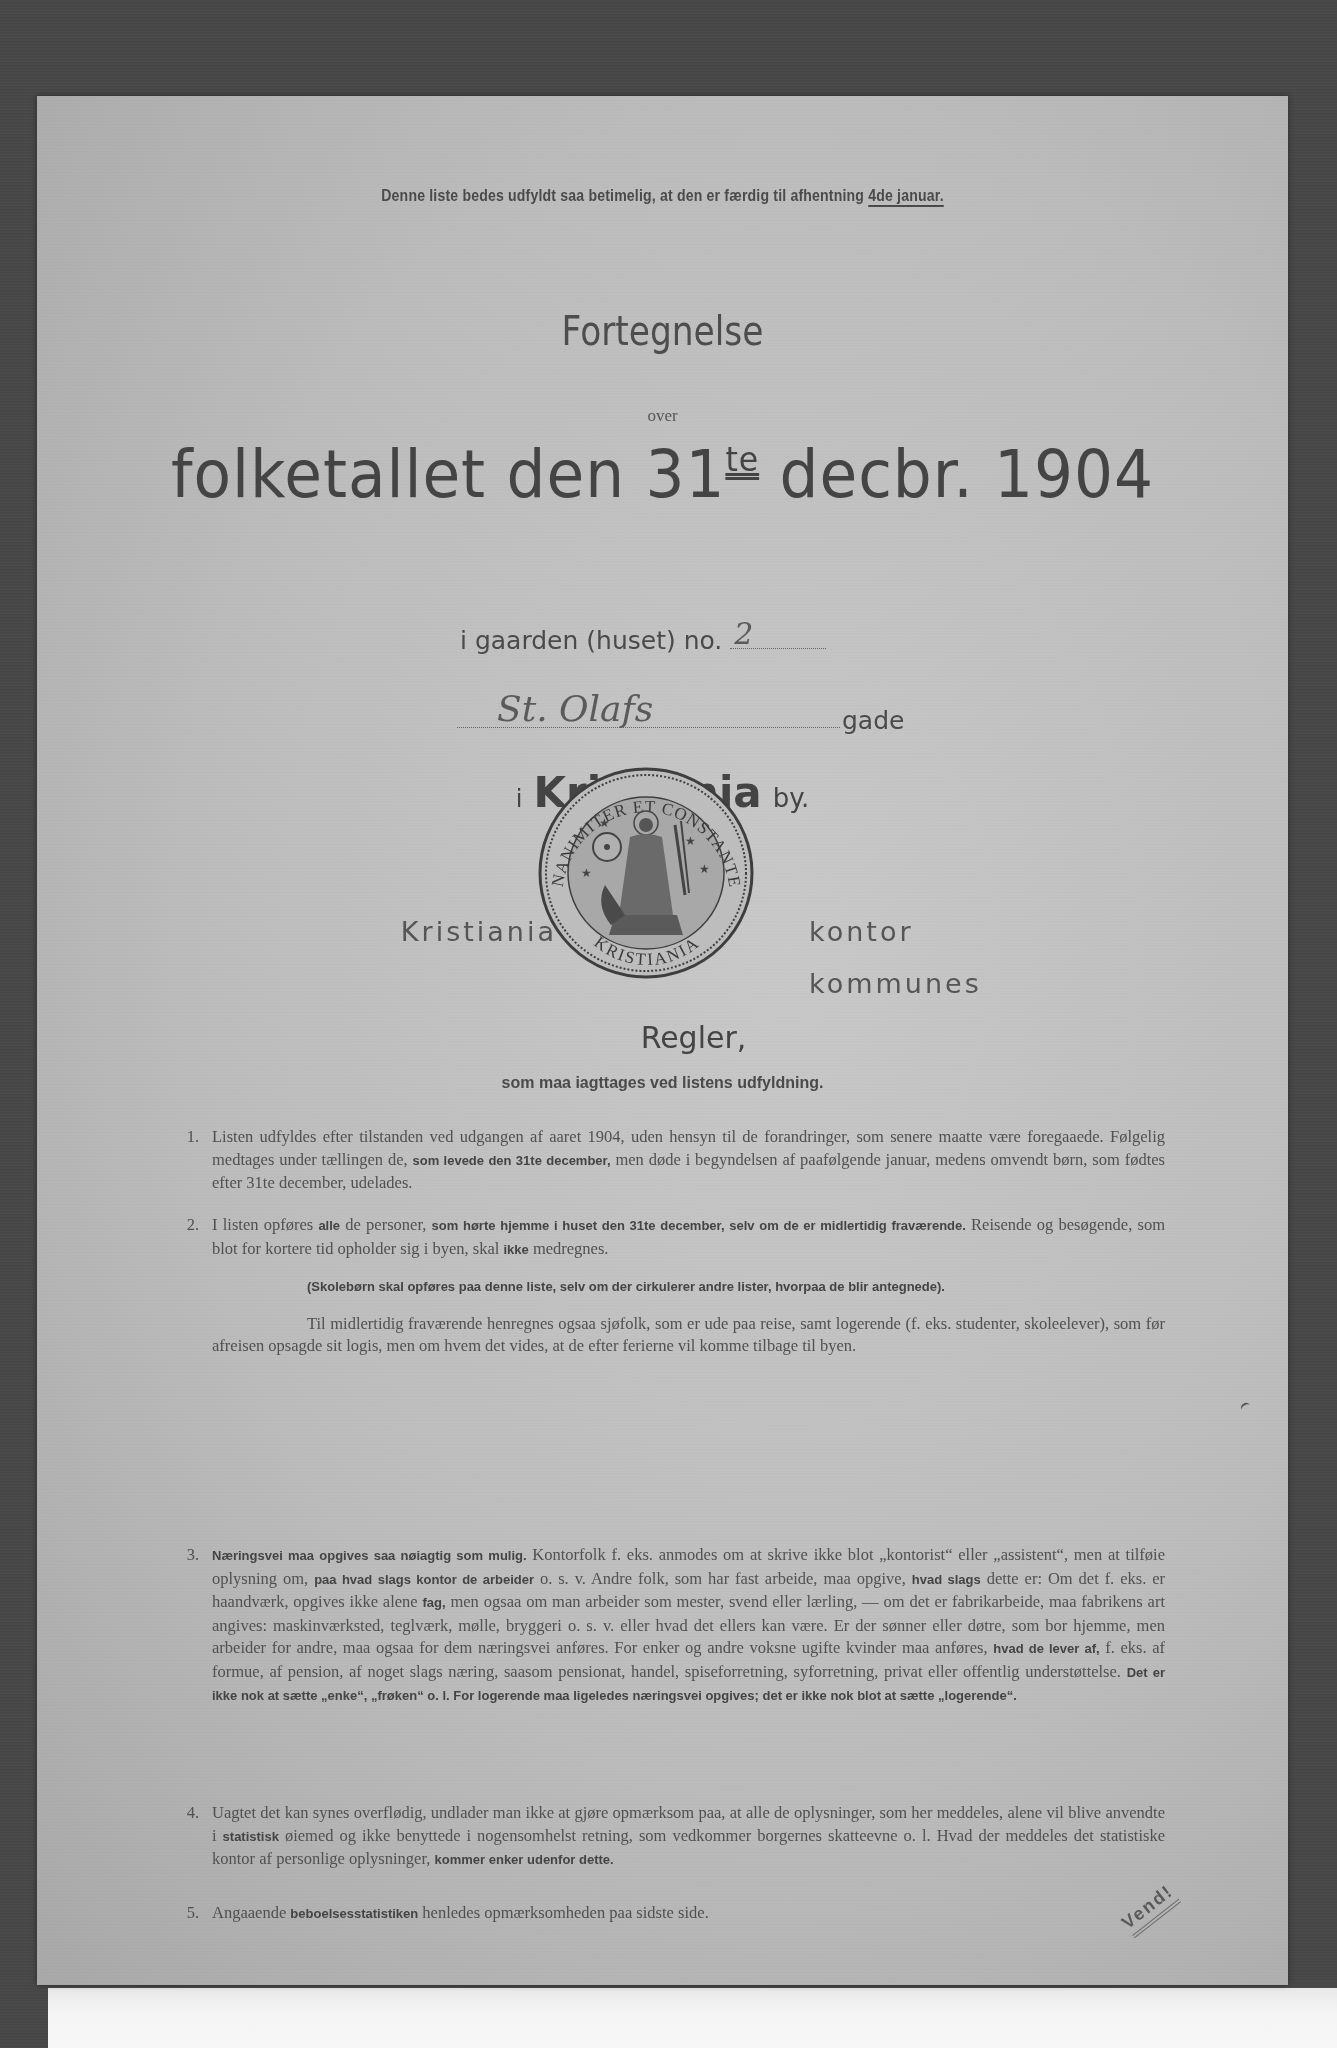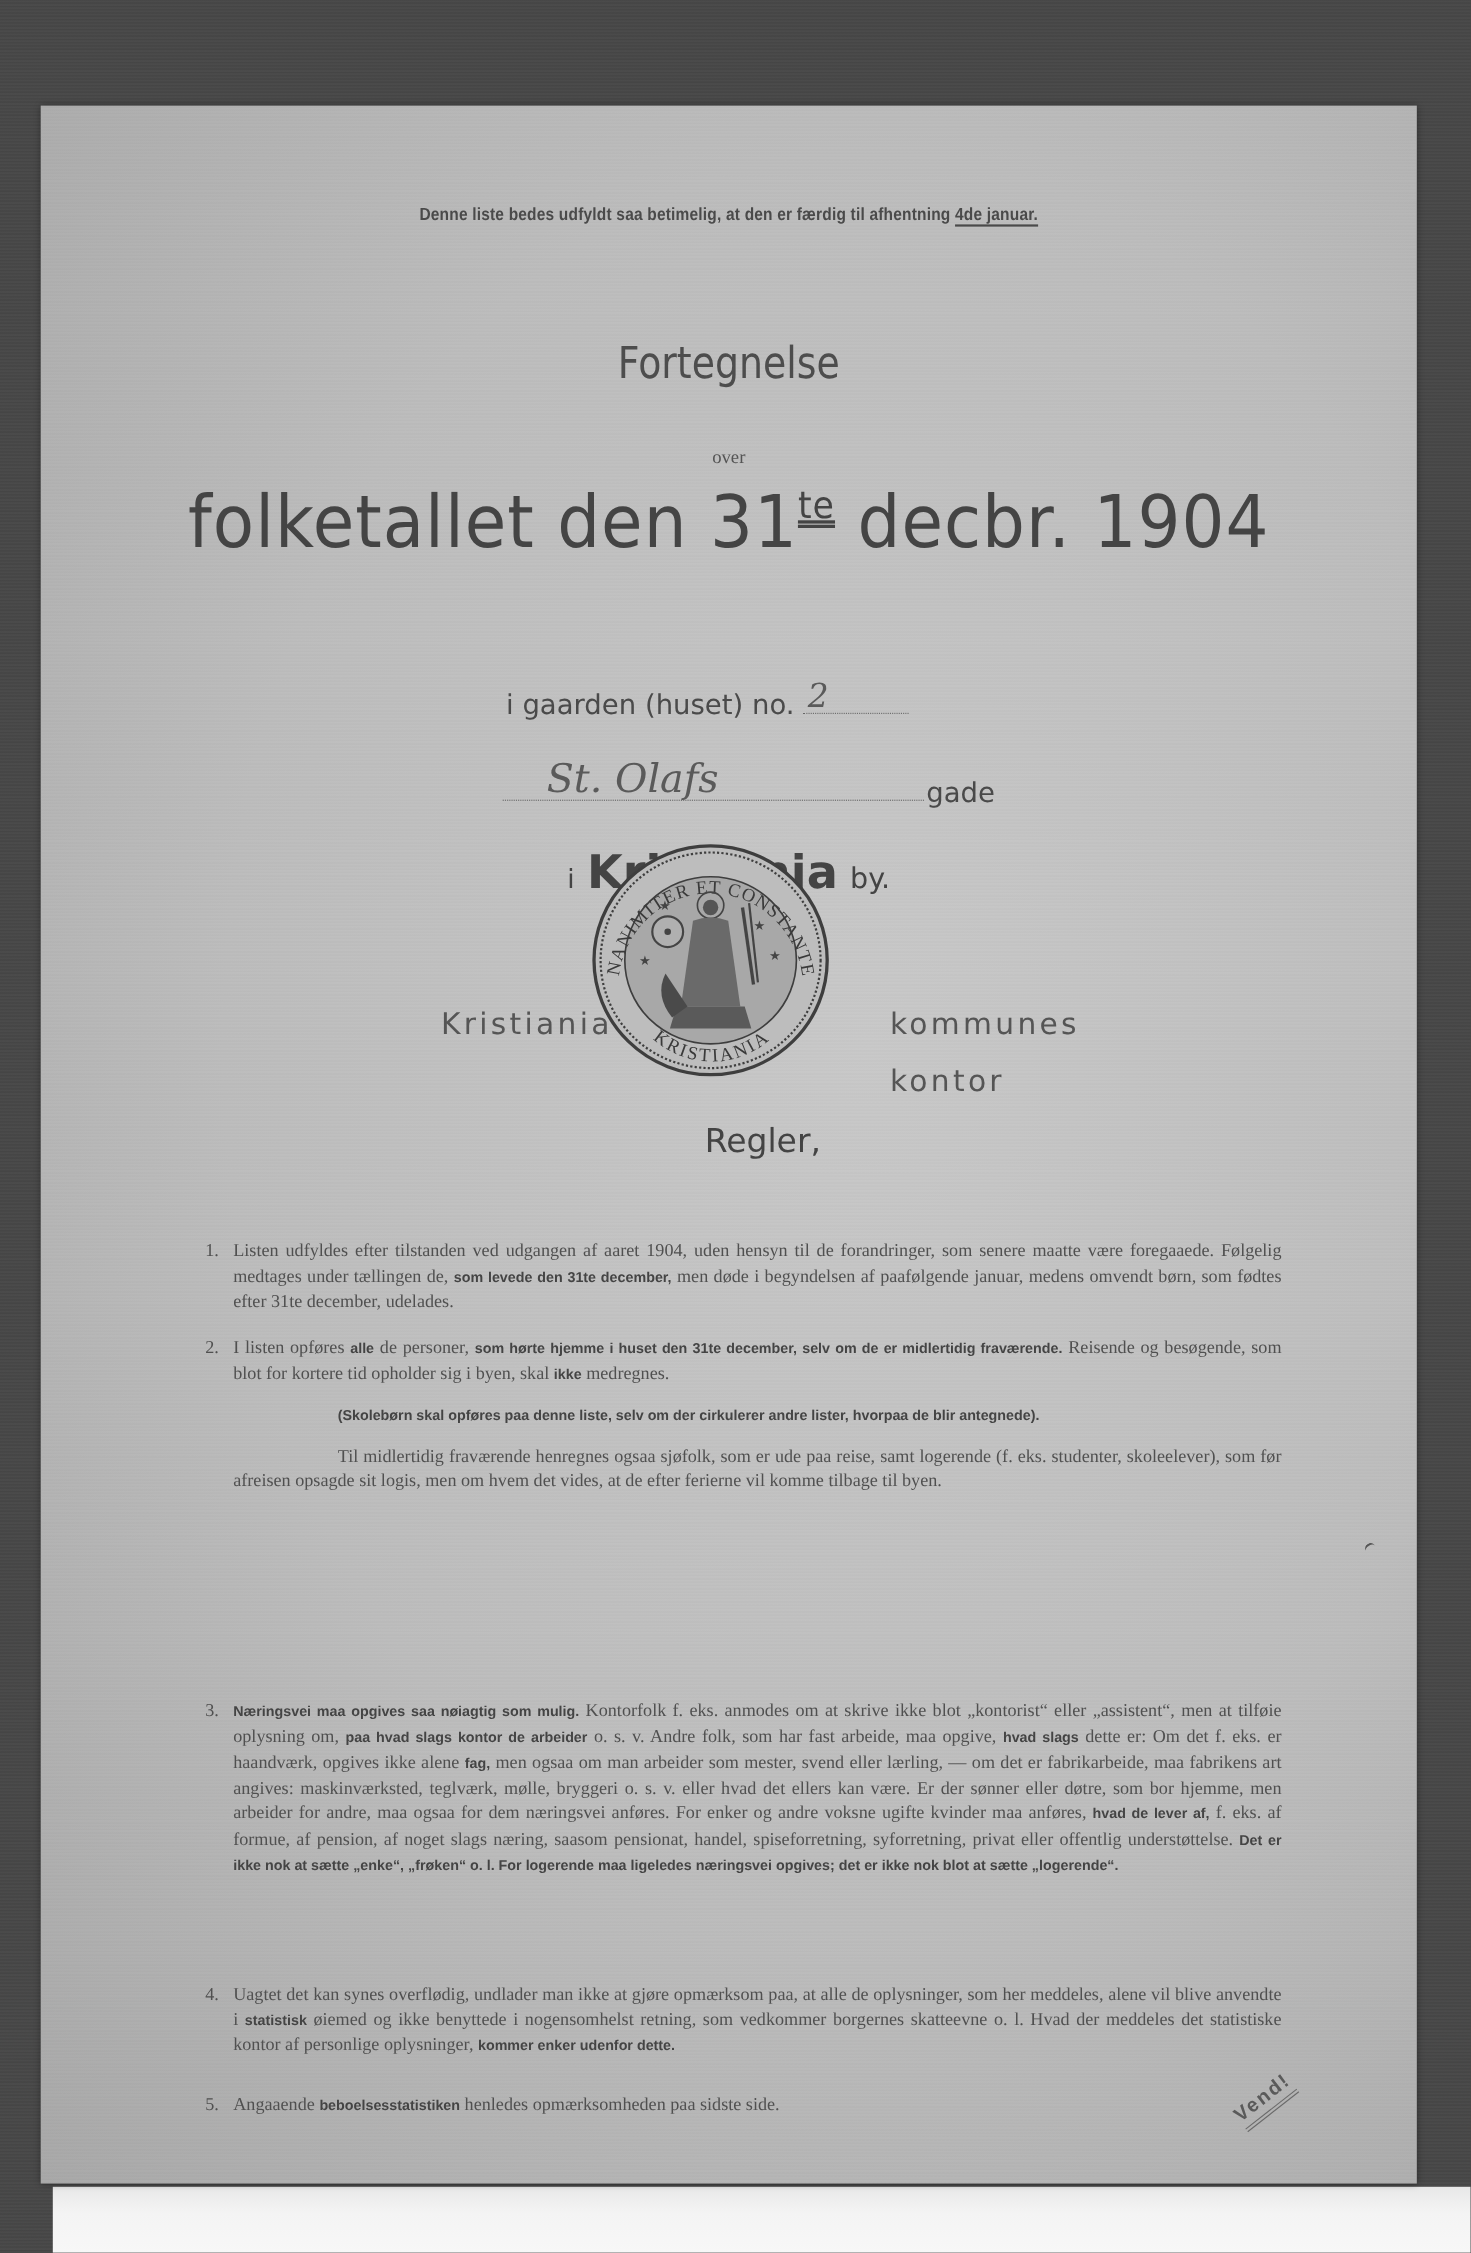--- a/index.html
+++ b/index.html
@@ -175,25 +175,26 @@
     <path d="M 140 60 L 150 130" stroke="#444" stroke-width="3"></path>
     <path d="M 146 56 L 154 128" stroke="#444" stroke-width="2"></path>
     <path d="M 70 120 Q 60 140 76 160 L 90 150 Z" fill="#4a4a4a"></path>
     <text x="64" y="62" font-size="12" fill="#444">★</text>
     <text x="150" y="80" font-size="12" fill="#444">★</text>
     <text x="46" y="112" font-size="12" fill="#444">★</text>
     <text x="164" y="108" font-size="12" fill="#444">★</text>
   </svg>
 
   <div class="office-right">
+    <div>kontor</div>
     <div>kommunes</div>
-    <div>kontor</div>
   </div>
 
   <div class="regler">Regler,</div>
+  <div class="regler-sub">som maa iagttages ved listens udfyldning.</div>
 
   <div class="rules">
     <div class="rule" style="top:0px;">
       <span class="num">1.</span>
       <p><span>Listen udfyldes efter tilstanden ved udgangen af aaret 1904, uden hensyn til de forandringer, som senere maatte være foregaaede. Følgelig medtages under tællingen de, </span><b>som levede den 31te december,</b><span> men døde i begyndelsen af paafølgende januar, medens omvendt børn, som fødtes efter 31te december, udelades.</span></p>
     </div>
 
     <div class="rule" style="top:88px;">
       <span class="num">2.</span>
       <p><span>I listen opføres </span><b>alle</b><span> de personer, </span><b>som hørte hjemme i huset den 31te december, selv om de er midlertidig fraværende.</b><span> Reisende og besøgende, som blot for kortere tid opholder sig i byen, skal </span><b>ikke</b><span> medregnes.</span></p>

